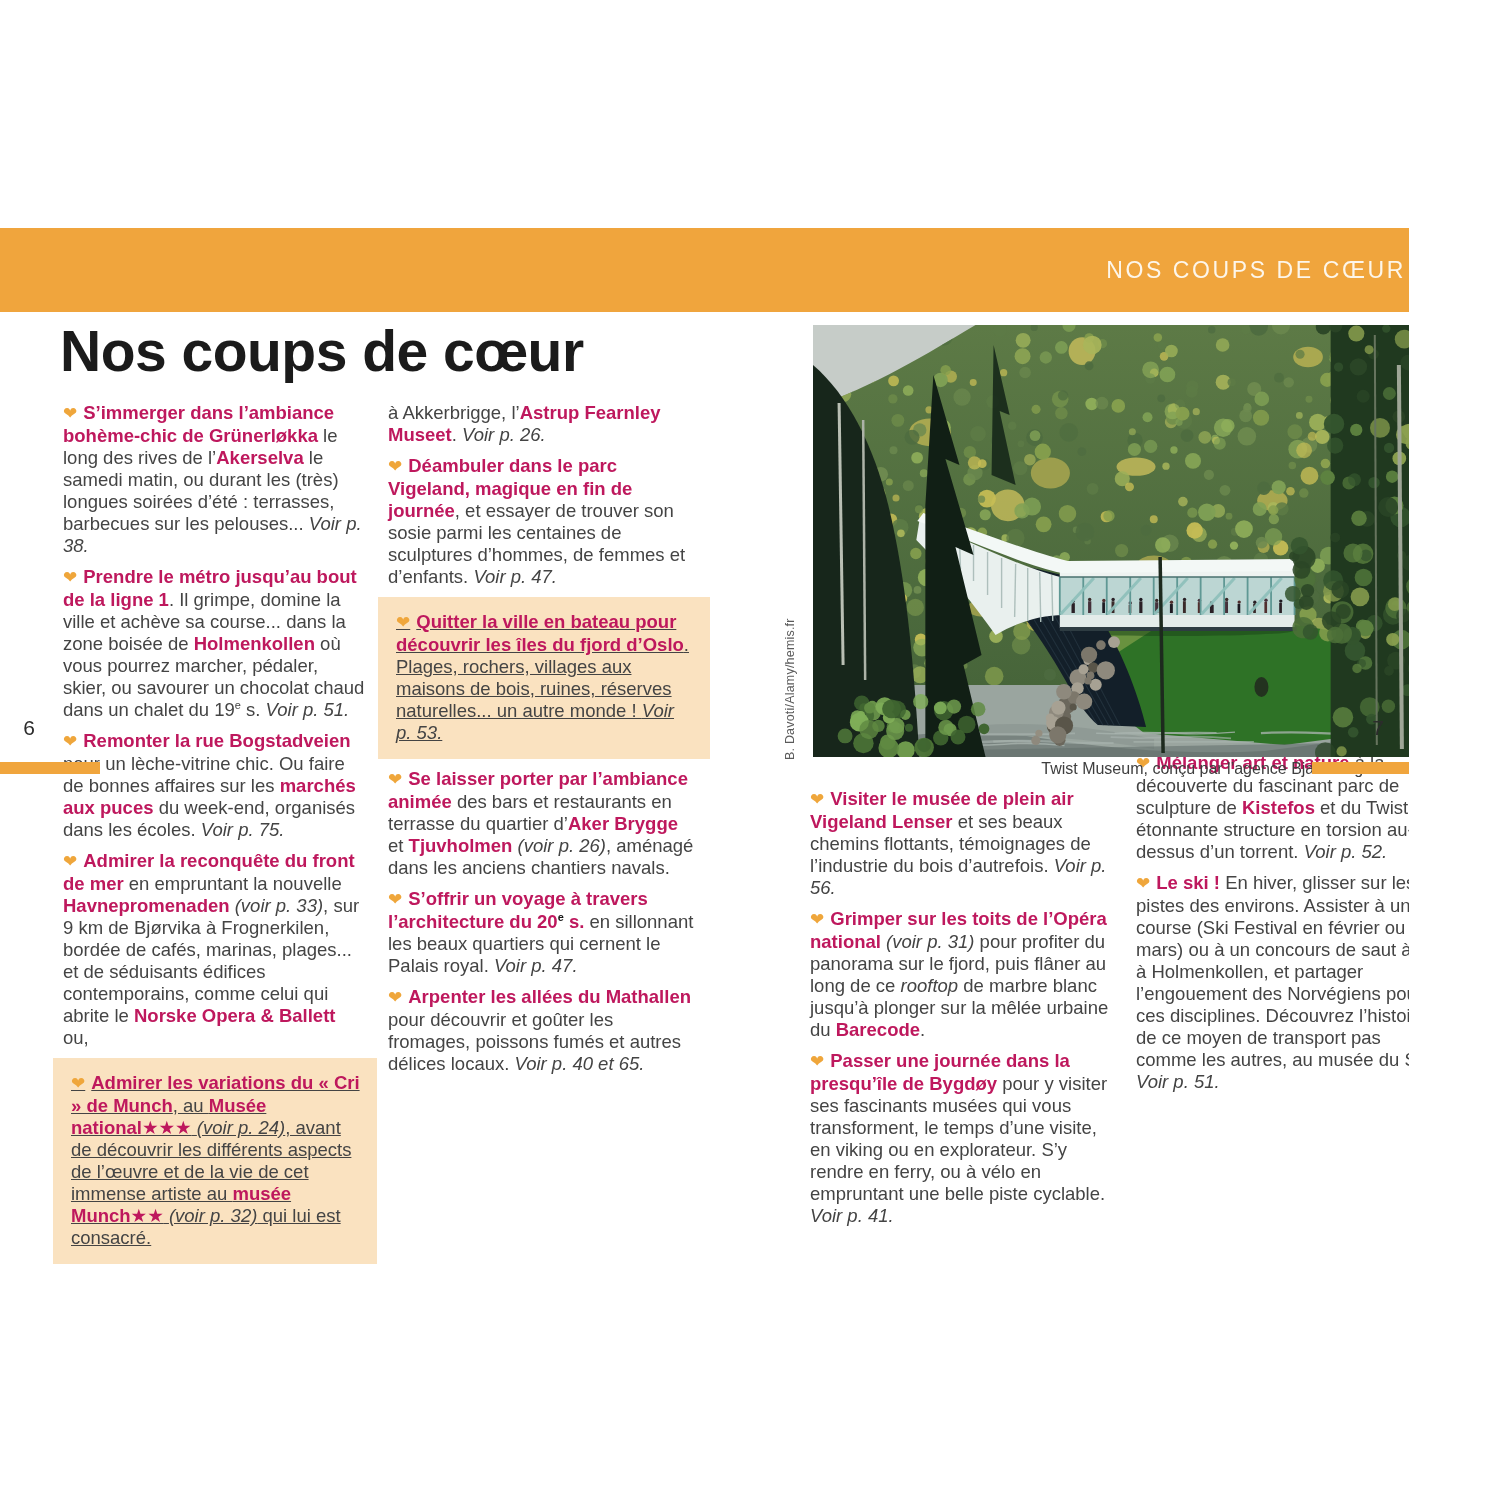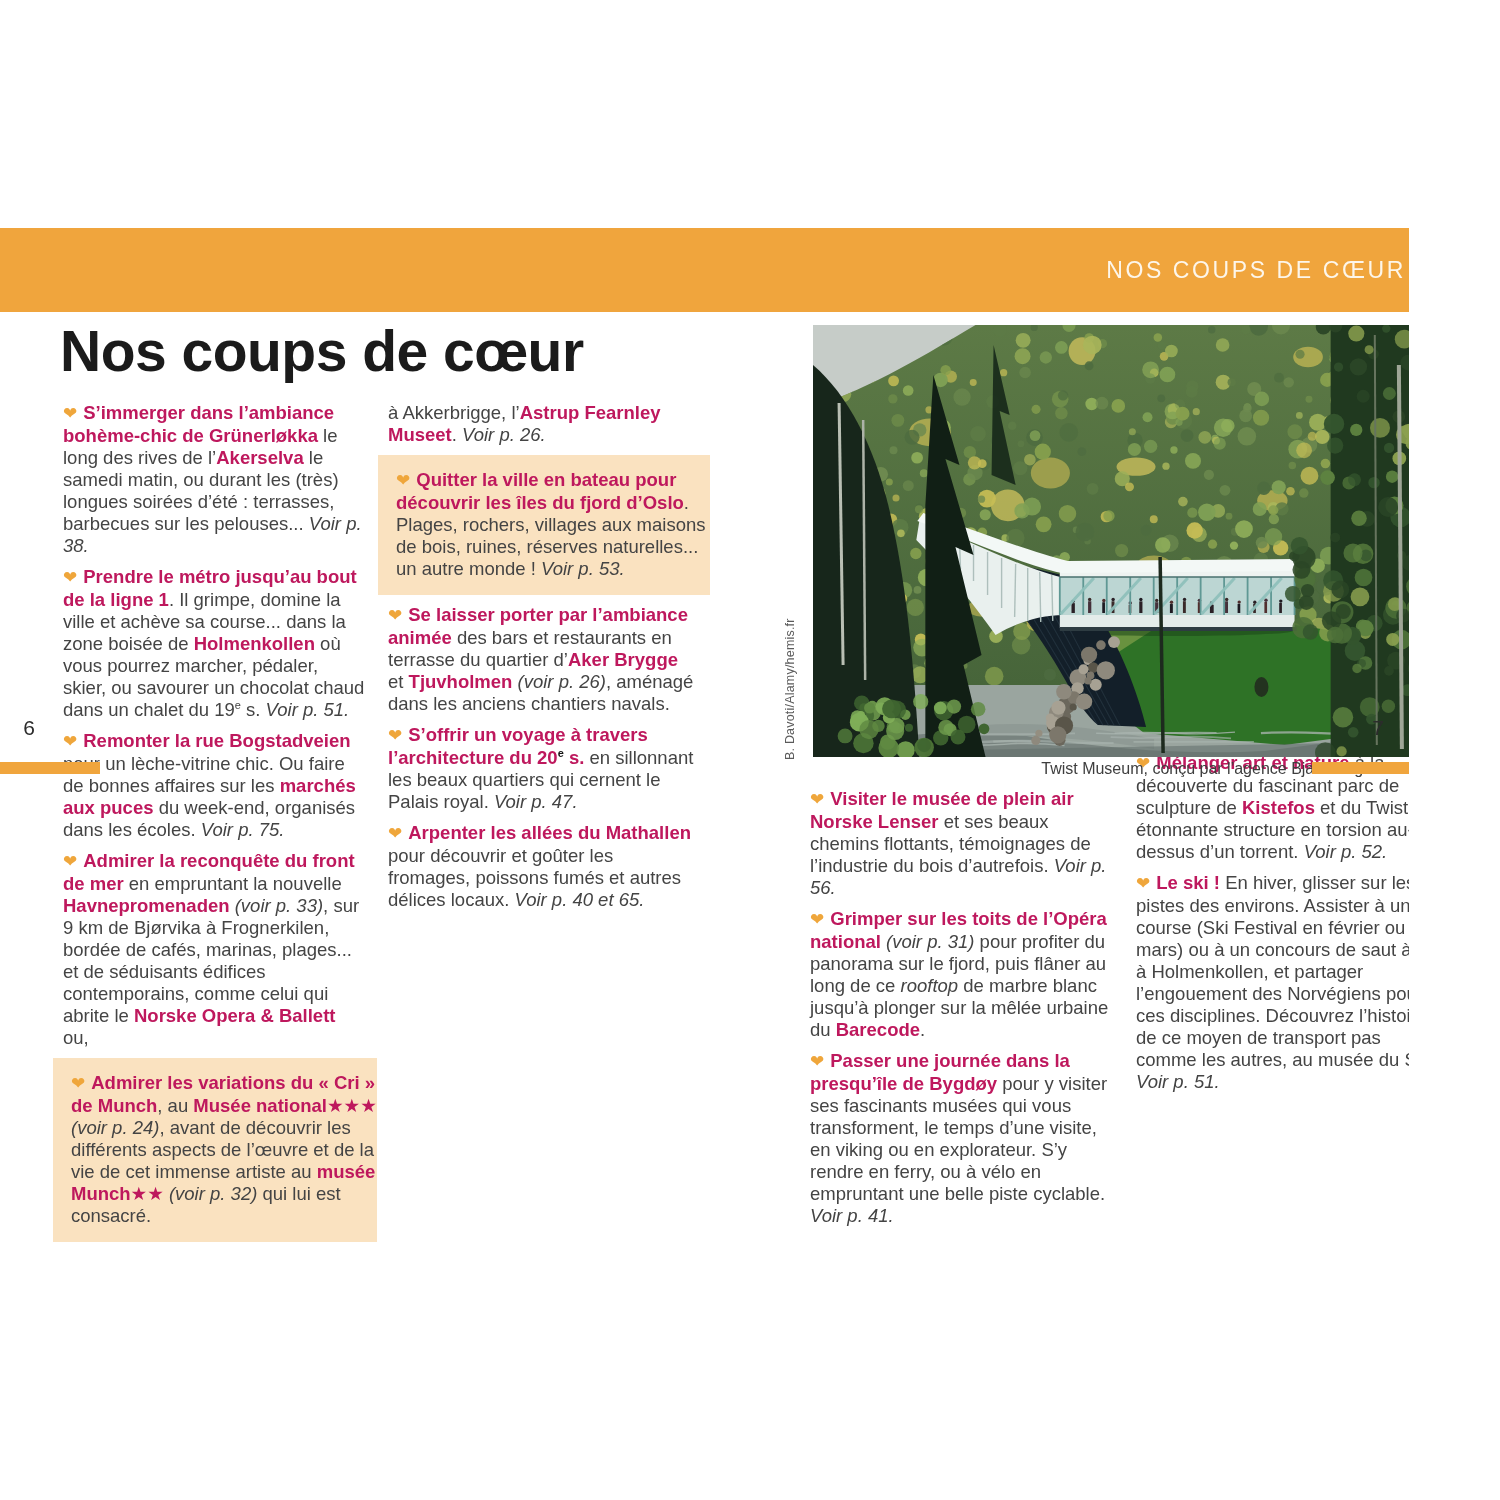--- a/index.html
+++ b/index.html
@@ -15,21 +15,21 @@
   .title{position:absolute;left:60px;top:318px;margin:0;font-size:57px;font-weight:700;
          color:#1b1b1b;letter-spacing:-0.5px;}
   
   .col{position:absolute;font-size:18.5px;line-height:22px;color:#444444;}
   .col p{margin:0 0 9px 0;}
   .col b{color:#be185d;font-weight:700;}
   .col i{font-style:italic;}
   .col sup{font-size:11px;line-height:0;vertical-align:super;}
   .col sup.bold{font-weight:700;color:#161616;}
   .heart{color:#EFA63B;margin-right:6px;font-size:17px;}
-  .box{background:#FAE2C0;margin:4px -12px 9px -10px;padding:14px 0 15px 18px;}
+  .box{background:#FAE2C0;margin:4px -12px 9px -10px;padding:14px 16px 15px 18px;text-decoration:underline;}
   .box p{margin:0;}
   .col1{left:63px;top:402px;width:302px;}
   .col2{left:388px;top:402px;width:310px;}
   .col3{left:810px;top:788px;width:305px;}
   .col4{left:1136px;top:752px;width:306px;}
   
   .photo{position:absolute;left:813px;top:325px;width:624px;height:432px;margin:0;padding:0;}
   .photo svg{display:block;}
   .caption{position:absolute;left:813px;top:760px;width:624px;text-align:right;
            font-size:16px;color:#3e3e3e;}
@@ -68,30 +68,31 @@
     <p class="item"><span class="heart">❤</span><b>Prendre le métro jusqu’au bout de la ligne 1</b><span>. Il grimpe, domine la ville et achève sa course... dans la zone boisée de </span><b>Holmenkollen</b><span> où vous pourrez marcher, pédaler, skier, ou savourer un chocolat chaud dans un chalet du 19</span><sup>e</sup><span> s. </span><i>Voir p. 51.</i></p>
     <p class="item"><span class="heart">❤</span><b>Remonter la rue Bogstadveien</b><span> pour un lèche-vitrine chic. Ou faire de bonnes affaires sur les </span><b>marchés aux puces</b><span> du week-end, organisés dans les écoles. </span><i>Voir p. 75.</i></p>
     <p class="item"><span class="heart">❤</span><b>Admirer la reconquête du front de mer</b><span> en empruntant la nouvelle </span><b>Havnepromenaden</b><span> </span><i>(voir p. 33)</i><span>, sur 9 km de Bjørvika à Frognerkilen, bordée de cafés, marinas, plages... et de séduisants édifices contemporains, comme celui qui abrite le </span><b>Norske Opera &amp; Ballett</b><span> ou,</span></p>
     <div class="box">
       <p class="item"><span class="heart">❤</span><b>Admirer les variations du « Cri » de Munch</b><span>, au </span><b>Musée national★★★</b><span> </span><i>(voir p. 24)</i><span>, avant de découvrir les différents aspects de l’œuvre et de la vie de cet immense artiste au </span><b>musée Munch★★</b><span> </span><i>(voir p. 32)</i><span> qui lui est consacré.</span></p>
     </div>
   </div>
 
   <div class="col col2">
     <p class="item"><span>à Akkerbrigge, l’</span><b>Astrup Fearnley Museet</b><span>. </span><i>Voir p. 26.</i></p>
+    <p class="item"><span class="heart">❤</span><b>Déambuler dans le parc Vigeland, magique en fin de journée</b><span>, et essayer de trouver son sosie parmi les centaines de sculptures d’hommes, de femmes et d’enfants. </span><i>Voir p. 47.</i></p>
     <div class="box">
       <p class="item"><span class="heart">❤</span><b>Quitter la ville en bateau pour découvrir les îles du fjord d’Oslo</b><span>. Plages, rochers, villages aux maisons de bois, ruines, réserves naturelles... un autre monde ! </span><i>Voir p. 53.</i></p>
     </div>
     <p class="item"><span class="heart">❤</span><b>Se laisser porter par l’ambiance animée</b><span> des bars et restaurants en terrasse du quartier d’</span><b>Aker Brygge</b><span> et </span><b>Tjuvholmen</b><span> </span><i>(voir p. 26)</i><span>, aménagé dans les anciens chantiers navals.</span></p>
     <p class="item"><span class="heart">❤</span><b>S’offrir un voyage à travers l’architecture du 20</b><sup class="bold">e</sup><b> s.</b><span> en sillonnant les beaux quartiers qui cernent le Palais royal. </span><i>Voir p. 47.</i></p>
     <p class="item"><span class="heart">❤</span><b>Arpenter les allées du Mathallen</b><span> pour découvrir et goûter les fromages, poissons fumés et autres délices locaux. </span><i>Voir p. 40 et 65.</i></p>
   </div>
 
   <div class="col col3">
-    <p class="item"><span class="heart">❤</span><b>Visiter le musée de plein air Norske Lenser</b><span> et ses beaux chemins flottants, témoignages de l’industrie du bois d’autrefois. </span><i>Voir p. 56.</i></p>
+    <p class="item"><span class="heart">❤</span><b>Visiter le musée de plein air Vigeland Lenser</b><span> et ses beaux chemins flottants, témoignages de l’industrie du bois d’autrefois. </span><i>Voir p. 56.</i></p>
     <p class="item"><span class="heart">❤</span><b>Grimper sur les toits de l’Opéra national</b><span> </span><i>(voir p. 31)</i><span> pour profiter du panorama sur le fjord, puis flâner au long de ce </span><i>rooftop</i><span> de marbre blanc jusqu’à plonger sur la mêlée urbaine du </span><b>Barecode</b><span>.</span></p>
     <p class="item"><span class="heart">❤</span><b>Passer une journée dans la presqu’île de Bygdøy</b><span> pour y visiter ses fascinants musées qui vous transforment, le temps d’une visite, en viking ou en explorateur. S’y rendre en ferry, ou à vélo en empruntant une belle piste cyclable. </span><i>Voir p. 41.</i></p>
   </div>
 
   <div class="col col4">
     <p class="item"><span class="heart">❤</span><b>Mélanger art et nature</b><span> à la découverte du fascinant parc de sculpture de </span><b>Kistefos</b><span> et du Twist, étonnante structure en torsion au-dessus d’un torrent. </span><i>Voir p. 52.</i></p>
     <p class="item"><span class="heart">❤</span><b>Le ski !</b><span> En hiver, glisser sur les pistes des environs. Assister à une course (Ski Festival en février ou mars) ou à un concours de saut à ski à Holmenkollen, et partager l’engouement des Norvégiens pour ces disciplines. Découvrez l’histoire de ce moyen de transport pas comme les autres, au musée du Ski. </span><i>Voir p. 51.</i></p>
   </div>
 
   <figure class="photo">

